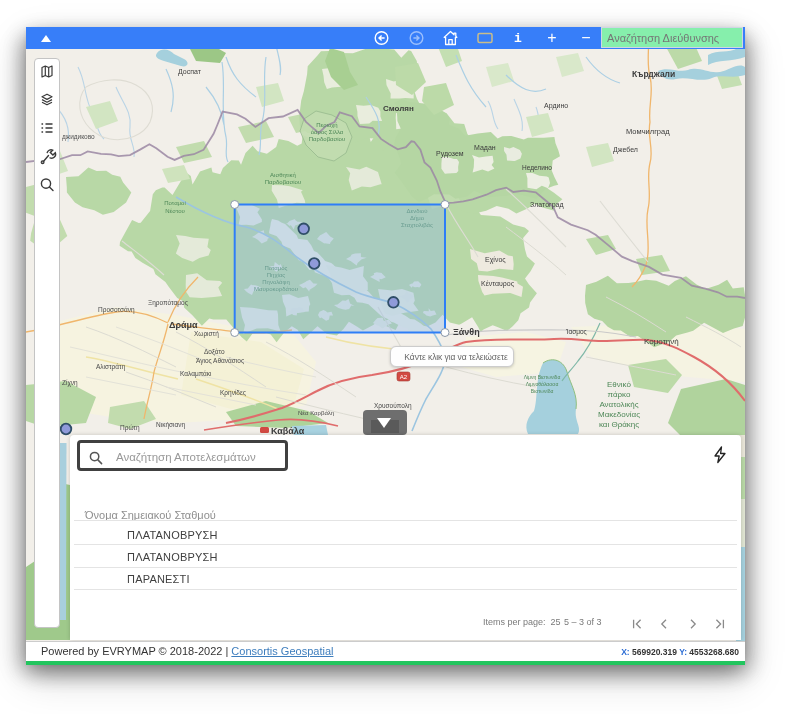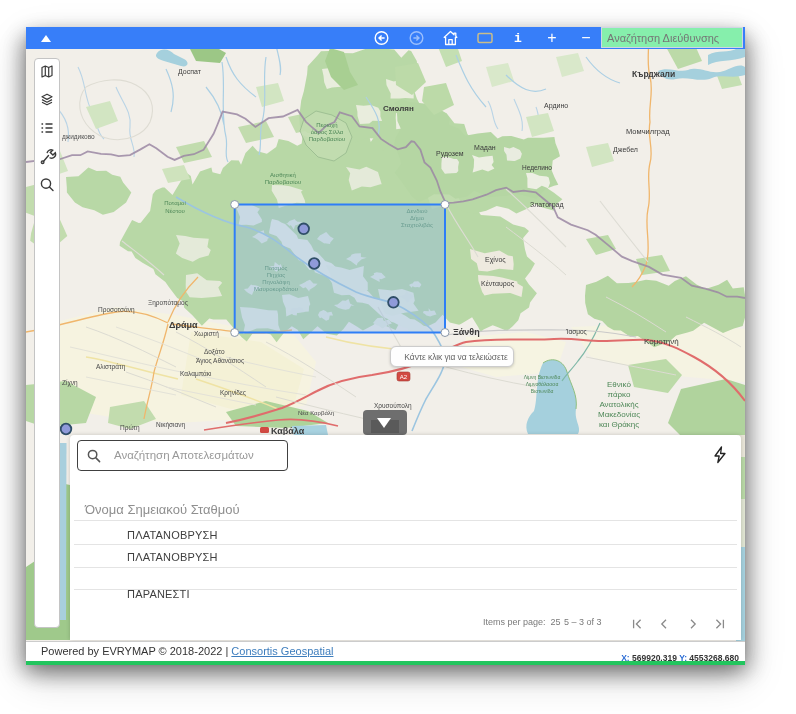--- a/index.html
+++ b/index.html
@@ -18,33 +18,33 @@
   .sbi{position:absolute;left:0;width:24px;height:20px;display:flex;align-items:center;justify-content:center;}
   
   #tooltip{position:absolute;left:364px;top:319px;width:114px;height:19px;background:#fefefe;border:1px solid #ccc;border-radius:6px;
            font-size:8.5px;letter-spacing:-0.1px;white-space:nowrap;color:#666;display:flex;align-items:center;justify-content:center;box-shadow:0 1px 3px rgba(0,0,0,0.18);padding-left:8px;}
   
   #greybtn{position:absolute;left:337px;top:383px;width:44px;height:25px;background:#6e6e6e;border-radius:4px;}
   #greybtn .shade{position:absolute;left:8px;top:10px;width:28px;height:13px;background:#5a5a5a;}
   #greybtn .tri2{position:absolute;left:14px;top:8px;width:0;height:0;border-left:7.5px solid transparent;border-right:7.5px solid transparent;border-top:10px solid #ffffff;z-index:2;}
   
   #panel{position:absolute;left:44px;top:408px;width:671px;height:205px;background:#ffffff;border-radius:4px 4px 0 0;box-shadow:0 0 4px rgba(0,0,0,0.18);}
-  #psearch{position:absolute;left:7px;top:5px;width:211px;height:31px;border:1px solid #404040;border-radius:4px;background:#fff;box-sizing:border-box;}
+  #psearch{position:absolute;left:7px;top:5px;width:211px;height:31px;border:3px solid #404040;border-radius:4px;background:#fff;box-sizing:border-box;}
   #psearch span{position:absolute;left:36px;top:8px;font-size:11.5px;color:#999;}
   #phead{position:absolute;left:4px;top:43px;width:663px;height:18px;background:#f6f6f6;border-radius:6px;
          display:flex;align-items:center;justify-content:center;font-size:10px;font-weight:bold;color:#3da0dc;letter-spacing:0.1px;}
-  #pcolhdr{position:absolute;left:15px;top:67px;font-size:13px;color:#8f8f8f;}
+  #pcolhdr{position:absolute;left:15px;top:74px;font-size:11px;color:#8f8f8f;}
   .prow{position:absolute;left:9px;font-size:11px;color:#3f3f3f;letter-spacing:0.2px;padding-left:48px;}
   .pdiv{position:absolute;left:4px;width:663px;height:0;border-top:1px solid #e4e4e4;}
   #pager{position:absolute;left:0;top:181px;width:671px;height:16px;font-size:9px;color:#7a7a7a;}
   
   #footer{position:absolute;left:0;top:614px;width:719px;height:19px;background:#fff;border-top:1px solid #ccc;border-bottom:4px solid #22c55e;box-sizing:content-box;}
   #footer .left{position:absolute;left:15px;top:3px;font-size:11px;color:#333;}
   #footer .left a{color:#3d7dbd;text-decoration:underline;}
-  #footer .right{position:absolute;right:6px;top:11px;font-size:8.5px;color:#333;font-weight:bold;margin-left:43px;}
+  #footer .right{position:absolute;right:6px;top:5px;font-size:8.5px;color:#333;font-weight:bold;margin-left:43px;}
   #footer .right b{color:#2b6cd4;font-weight:bold;}
 </style>
 </head>
 <body>
 <div id="win">
   <svg id="mapsvg" width="719" height="634" viewBox="0 0 719 634" xmlns="http://www.w3.org/2000/svg" font-family="Liberation Sans, sans-serif">
     <rect x="0" y="0" width="719" height="634" fill="#f2efe9"></rect>
 
     <path d="M30,295 L90,280 L150,288 L210,300 L268,308 L290,335 L280,378 L220,392 L150,396 L85,390 L35,382 L18,360 L22,330 Z" fill="#f6f3e0"></path>
     <path d="M165,305 L235,315 L278,342 L268,378 L205,382 L155,368 Z" fill="#f4f1d6"></path>
@@ -294,21 +294,21 @@
     </div>
     <svg width="16" height="18" style="position:absolute;left:642px;top:11px" viewBox="0 0 16 18">
       <path d="M9.5 1 L3 10 H7.2 L5.8 16.5 L13 7.5 H8.6 Z" fill="none" stroke="#222" stroke-width="1.3" stroke-linejoin="round"></path>
     </svg>
     <div id="pcolhdr">Όνομα Σημειακού Σταθμού</div>
     <div class="pdiv" style="top:85px"></div>
     <div class="prow" style="top:94px">ΠΛΑΤΑΝΟΒΡΥΣΗ</div>
     <div class="pdiv" style="top:109px"></div>
     <div class="prow" style="top:116px">ΠΛΑΤΑΝΟΒΡΥΣΗ</div>
     <div class="pdiv" style="top:132px"></div>
-    <div class="prow" style="top:153px">ΠΑΡΑΝΕΣΤΙ</div>
+    <div class="prow" style="top:138px">ΠΑΡΑΝΕΣΤΙ</div>
     <div class="pdiv" style="top:154px"></div>
     <div id="pager">
       <span style="position:absolute;left:401px;top:1px;white-space:nowrap;padding-left:12px;">Items per page: &nbsp;25</span>
       <span style="position:absolute;left:494px;top:1px;white-space:nowrap;">5 – 3 of 3</span>
       <svg style="position:absolute;left:560px;top:1px" width="14" height="14" viewBox="0 0 14 14">
           <path d="M10.6 2.8 L6.4 7 L10.6 11.2 M3.6 2.8 V11.2" fill="none" stroke="#8a8a8a" stroke-width="1.3"></path>
         </svg>
       <svg style="position:absolute;left:587px;top:1px" width="14" height="14" viewBox="0 0 14 14">
           <path d="M9 2.8 L4.8 7 L9 11.2" fill="none" stroke="#8a8a8a" stroke-width="1.3"></path>
         </svg>

